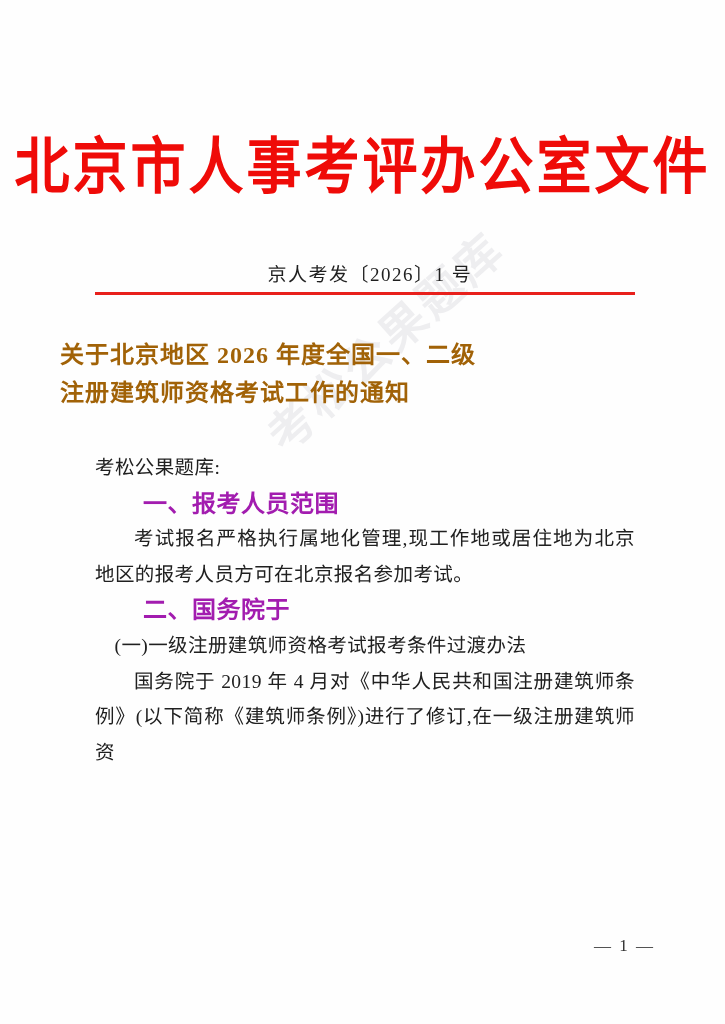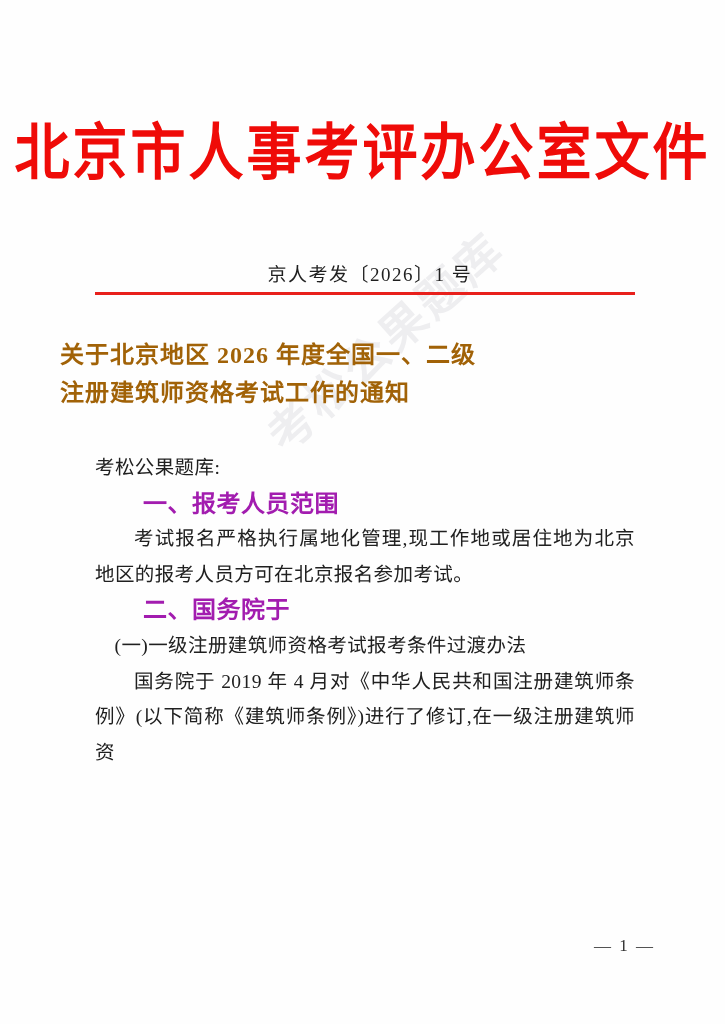--- a/index.html
+++ b/index.html
@@ -39,21 +39,21 @@
     z-index: 0;
   }
 
   .content { position: relative; z-index: 2; }
 
   
   .masthead {
     position: absolute;
     left: 0;
     right: 0;
-    top: 124px;
+    top: 138px;
     text-align: center;
   }
   .masthead-title {
     display: inline-block;
     font-family: "Liberation Serif", "DejaVu Serif", serif;
     font-size: 55px;
     line-height: 1.08;
     font-weight: 700;
     color: #ef0b08;
     letter-spacing: 3px;

